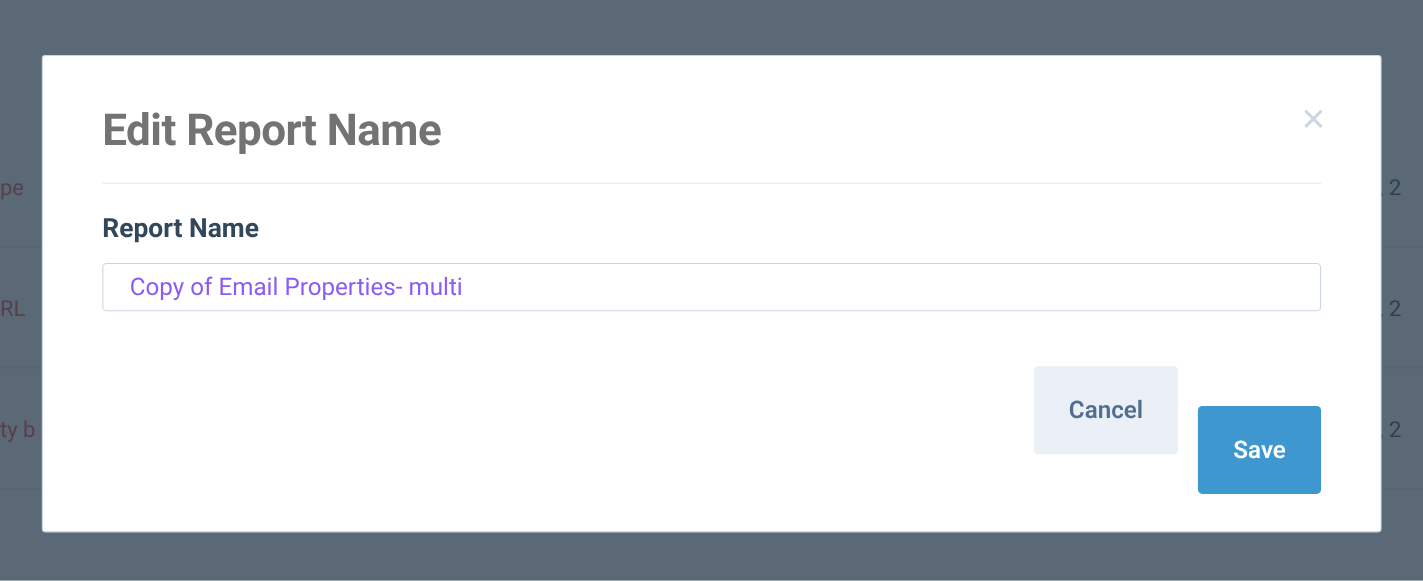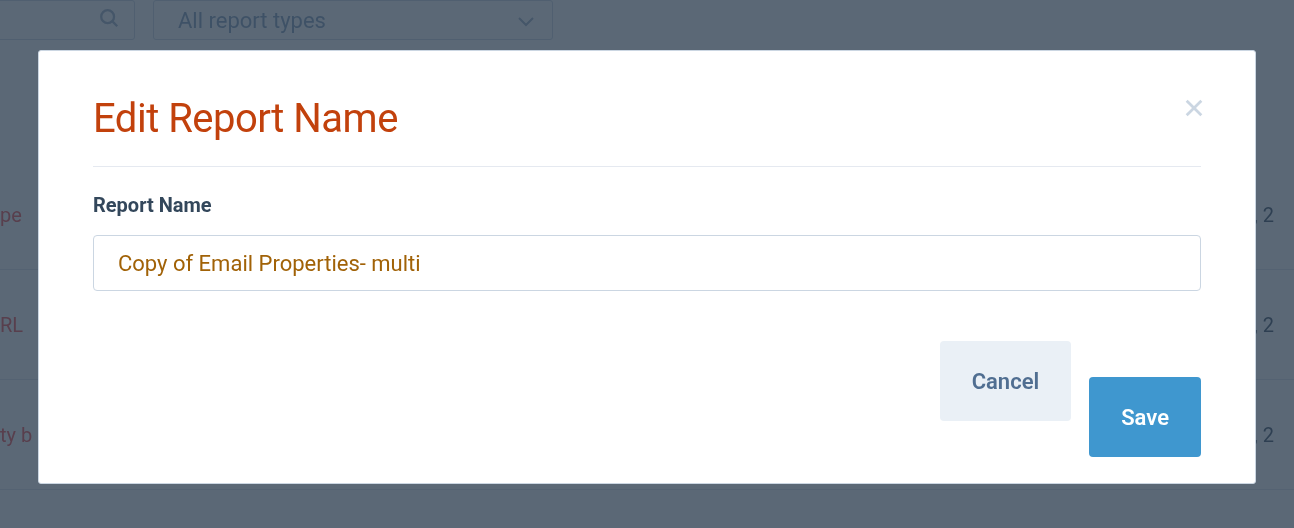--- a/index.html
+++ b/index.html
@@ -77,52 +77,52 @@
       border-radius: 3px;
       padding: 44px 54px 40px 54px;
     }
     .modal-header {
       display: flex;
       align-items: flex-start;
       justify-content: space-between;
     }
     .modal-title {
       font-size: 40px;
-      font-weight: 400;
-      color: #c2410c;
+      font-weight: 700;
+      color: #737373;
       letter-spacing: -0.5px;
     }
     .close-btn {
       color: #cbd6e2;
       cursor: pointer;
       padding: 4px;
       margin-top: -2px;
       margin-right: -8px;
     }
     .close-btn svg { display: block; }
     .divider {
       border: none;
       border-top: 1px solid #e5e9f0;
       margin-top: 24px;
     }
     .field-label {
-      font-size: 20px;
+      font-size: 24px;
       font-weight: 700;
       color: #33475b;
       margin-top: 26px;
     }
     .field-input {
       width: 100%;
-      height: 56px;
+      height: 44px;
       border: 1px solid #cbd6e2;
       border-radius: 4px;
       margin-top: 18px;
       padding: 0 24px;
       font-size: 22px;
-      color: #a16207;
+      color: #8b5cf6;
       outline: none;
       font-family: inherit;
     }
     .modal-footer {
       display: flex;
       justify-content: flex-end;
       gap: 18px;
       margin-top: 50px;
     }
     .btn {
@@ -143,38 +143,20 @@
       background: #3f97cf;
       color: #ffffff;
       margin-top: 36px;
     }
     .chevron { color: #99acc2; }
   </style>
 </head>
 <body>
 
 <div class="bg-page">
-  <div class="bg-top">
-    <div class="bg-search">
-      <span>
-        <svg width="22" height="22" viewBox="0 0 24 24" fill="none" stroke="#99acc2" stroke-width="2.5">
-            <circle cx="10.5" cy="10.5" r="7"></circle>
-            <line x1="21" y1="21" x2="16" y2="16"></line>
-          </svg>
-      </span>
-    </div>
-    <div class="bg-dropdown">
-      <span>All report types</span>
-      <span class="chevron">
-        <svg width="16" height="12" viewBox="0 0 16 10">
-            <path d="M1 1 L8 8 L15 1" fill="none" stroke="#99acc2" stroke-width="2"></path>
-          </svg>
-      </span>
-    </div>
-  </div>
   <div style="height:115px"></div>
   <div class="bg-row">
     <span class="bg-link">pe</span>
     <span class="bg-date">8, 2</span>
   </div>
   <div class="bg-row">
     <span class="bg-link">RL</span>
     <span class="bg-date">6, 2</span>
   </div>
   <div class="bg-row">

